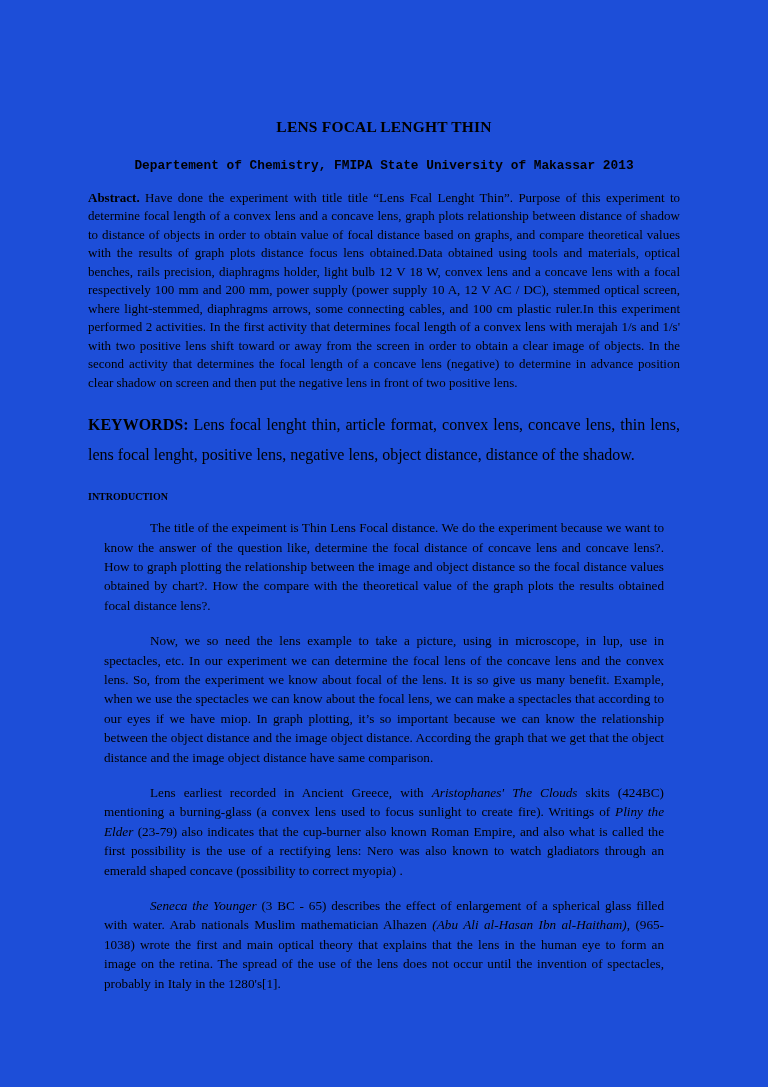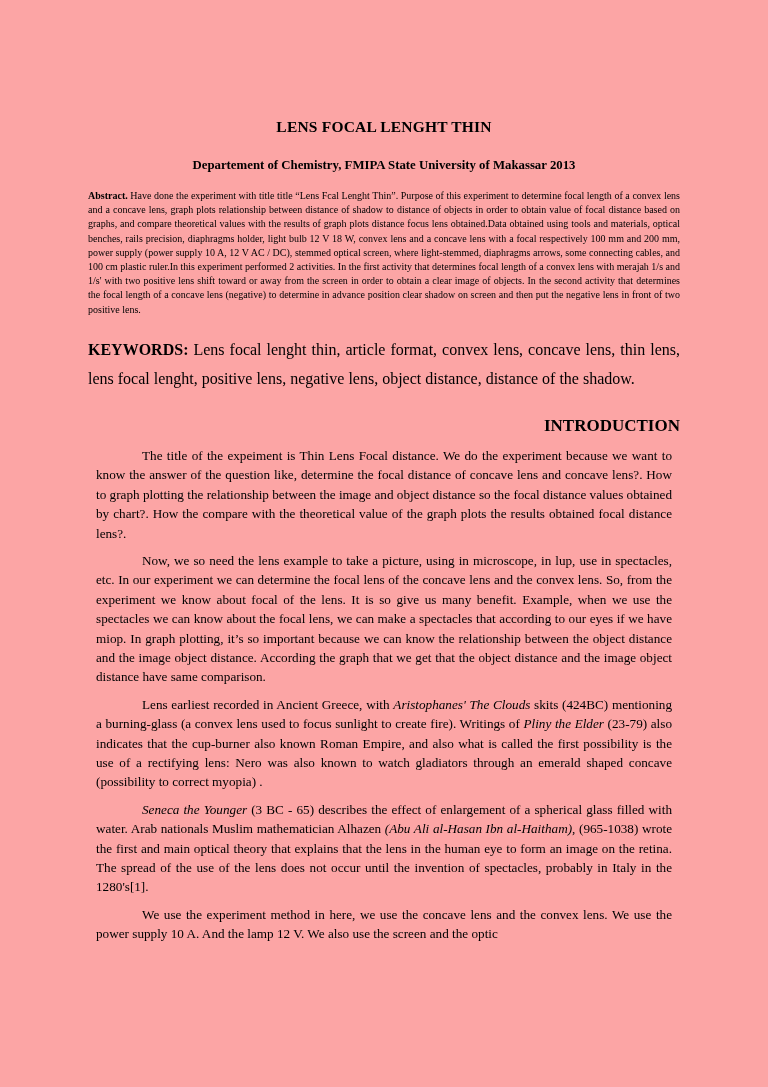--- a/index.html
+++ b/index.html
@@ -12,21 +12,21 @@
     height: 1087px;
     font-family: "Liberation Serif", "DejaVu Serif", serif;
     color: #000000;
     overflow: hidden;
   }
   .page {
     width: 768px;
     height: 1087px;
     box-sizing: border-box;
     padding: 118px 88px 20px 88px;
-    background: #fca5a5;
+    background: #1d4ed8;
   }
   .title {
     text-align: center;
     font-weight: bold;
     font-size: 15.5px;
     letter-spacing: 0.2px;
     margin: 0 0 22px 0;
   }
   .authors {
     text-align: center;
@@ -36,50 +36,50 @@
     padding: 0 10px;
   }
   .authors .line2 {
     display: block;
   }
   .affiliation {
     text-align: center;
     font-weight: bold;
     font-size: 12.8px;
     margin: 0 0 16px 0;
+    font-family: Liberation Mono, monospace;
   }
   .abstract {
     text-align: justify;
-    font-size: 10px;
+    font-size: 13px;
     line-height: 1.42;
     margin: 0 0 18px 0;
   }
   .abstract .lead {
     font-weight: bold;
   }
   .keywords {
     text-align: justify;
     font-size: 16px;
     line-height: 1.85;
     margin: 0 0 22px 0;
   }
   .keywords .kw-label {
     font-weight: bold;
   }
   .section-heading {
     font-weight: bold;
-    font-size: 17px;
+    font-size: 10px;
     margin: 0 0 10px 0;
-    text-align: right;
   }
   .body-par {
     text-align: justify;
     font-size: 13.2px;
     line-height: 1.47;
-    margin: 8px;
+    margin: 16px;
     text-indent: 46px;
   }
   em.it {
   }
 </style>
 </head>
 <body>
 
 <div class="page">
 
@@ -97,15 +97,14 @@
   <h2 class="section-heading">INTRODUCTION</h2>
 
   <p class="body-par">The title of the expeiment is Thin Lens Focal distance. We do the experiment because we want to know the answer of the question like, determine the focal distance of concave lens and concave lens?.  How to graph plotting the relationship between the image and object distance so the focal distance values obtained by chart?. How the compare with the theoretical value of the graph plots the results obtained focal distance lens?.</p>
 
   <p class="body-par">Now, we so need the lens example to take a picture, using in microscope, in lup, use in spectacles, etc. In our experiment we can determine the focal lens of the concave lens and the convex lens. So, from the experiment we know about focal  of the lens. It is so give us many benefit. Example, when we use the spectacles we can know about the focal lens, we can make a spectacles that according to our eyes if we have miop. In graph plotting, it’s so important because we can know the relationship between the object distance and the image object distance. According the graph that we get that the object distance and the image object distance have same comparison.</p>
 
   <p class="body-par"><span>Lens earliest recorded in Ancient Greece, with </span><em class="it">Aristophanes' The Clouds</em><span> skits (424BC) mentioning a burning-glass (a convex lens used to focus sunlight to create fire). Writings of </span><em class="it">Pliny the Elder</em><span> (23-79) also indicates that the cup-burner also known Roman Empire, and also what is called the first possibility is the use of a rectifying lens: Nero was also known to watch gladiators through an emerald shaped concave (possibility to correct myopia) .</span></p>
 
   <p class="body-par"><em class="it">Seneca the Younger</em><span> (3 BC - 65) describes the effect of enlargement of a spherical glass filled with water. Arab nationals Muslim mathematician Alhazen </span><em class="it">(Abu Ali al-Hasan Ibn al-Haitham)</em><span>, (965-1038) wrote the first and main optical theory that explains that the lens in the human eye to form an image on the retina. The spread of the use of the lens does not occur until the invention of spectacles, probably in Italy in the 1280's[1].</span></p>
 
-  <p class="body-par">We use the experiment method in here, we use the concave lens and the convex lens. We  use the power supply 10 A. And the lamp 12 V. We also use the screen and the optic</p>
 
 </div>
 
 </body></html>

